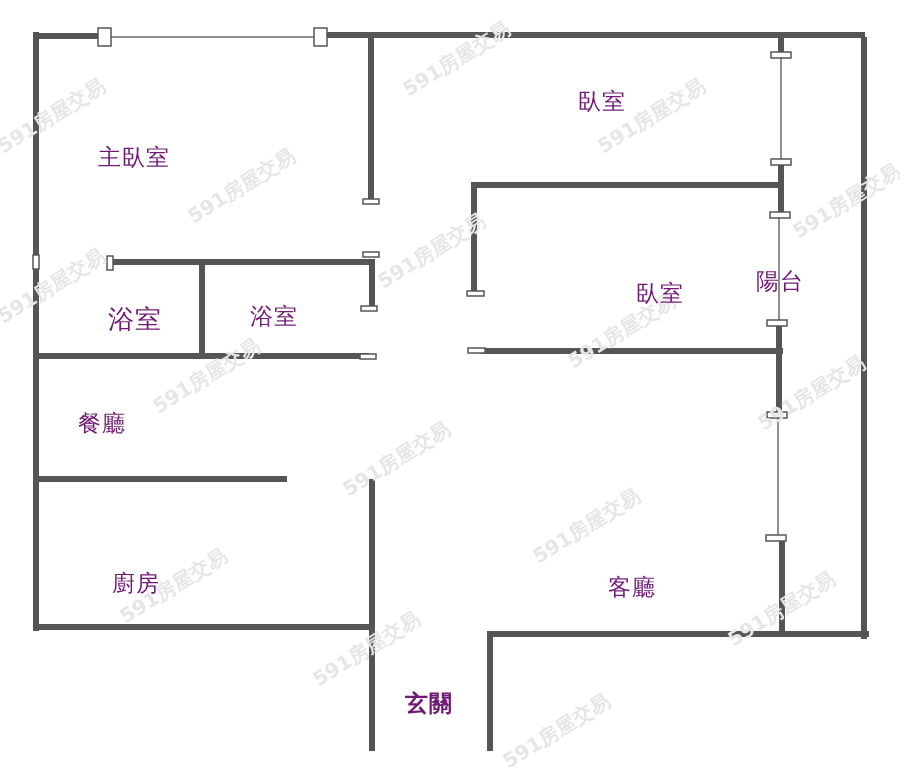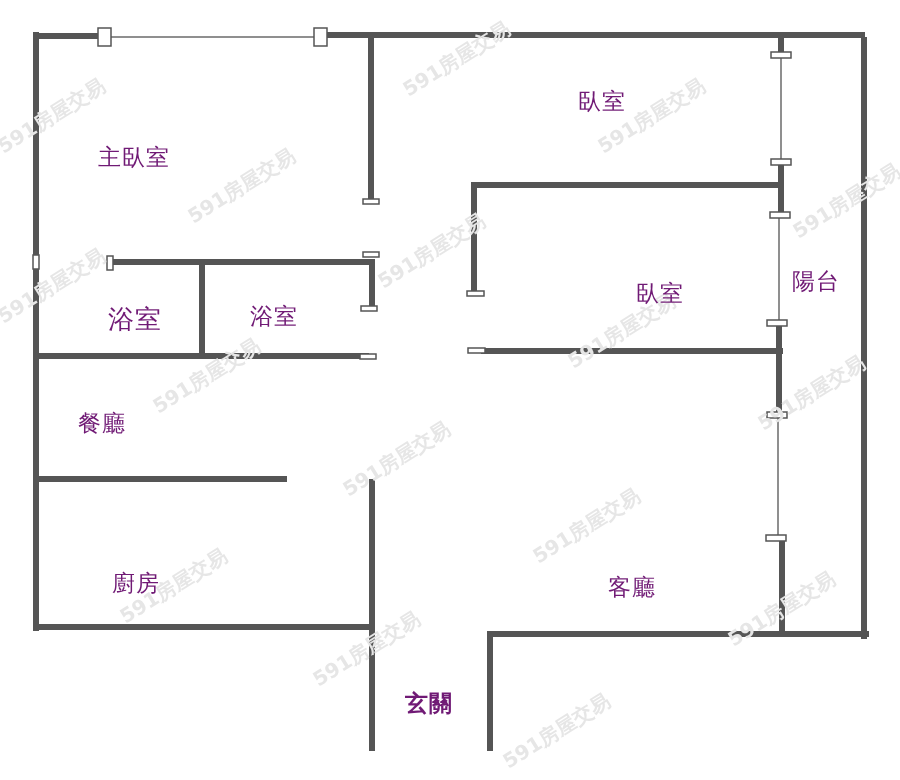--- a/index.html
+++ b/index.html
@@ -106,19 +106,19 @@
 <div class="wm" style="left:122px;top:605px;">591房屋交易</div>
 <div class="wm" style="left:730px;top:628px;">591房屋交易</div>
 <div class="wm" style="left:315px;top:668px;">591房屋交易</div>
 <div class="wm" style="left:505px;top:750px;">591房屋交易</div>
 <div class="wm" style="left:0px;top:135px;">591房屋交易</div>
 <div class="wm" style="left:0px;top:305px;">591房屋交易</div>
 
 <div class="label" style="left:98px;top:146px;">主臥室</div>
 <div class="label" style="left:578px;top:90px;">臥室</div>
 <div class="label" style="left:636px;top:282px;">臥室</div>
-<div class="label" style="left:792px;top:270px;text-align:right;">陽台</div>
+<div class="label" style="left:756px;top:270px;text-align:right;">陽台</div>
 <div class="label" style="left:108px;top:306px;font-size:26px;">浴室</div>
 <div class="label" style="left:250px;top:305px;">浴室</div>
 <div class="label" style="left:78px;top:412px;">餐廳</div>
 <div class="label" style="left:112px;top:572px;">廚房</div>
 <div class="label" style="left:608px;top:576px;">客廳</div>
 <div class="label" style="left:405px;top:692px;font-weight:bold;">玄關</div>
 
 </body></html>

